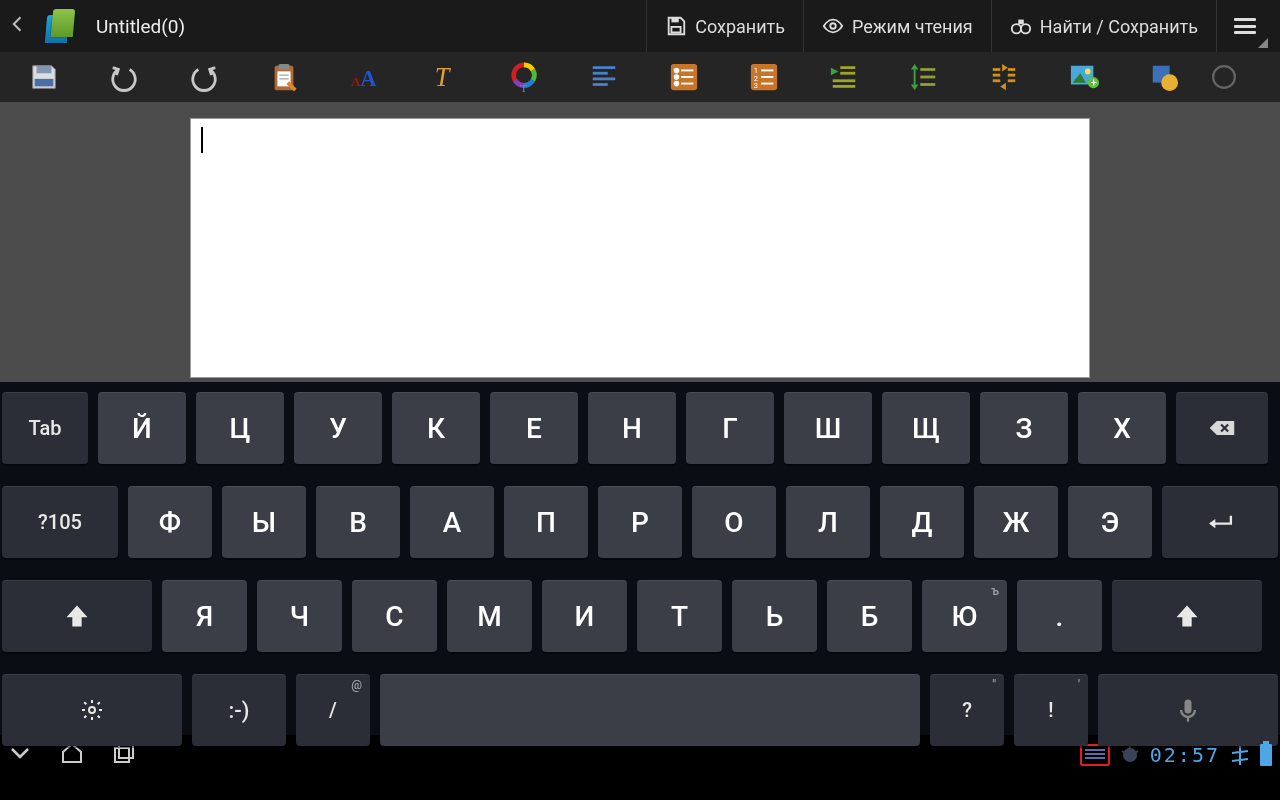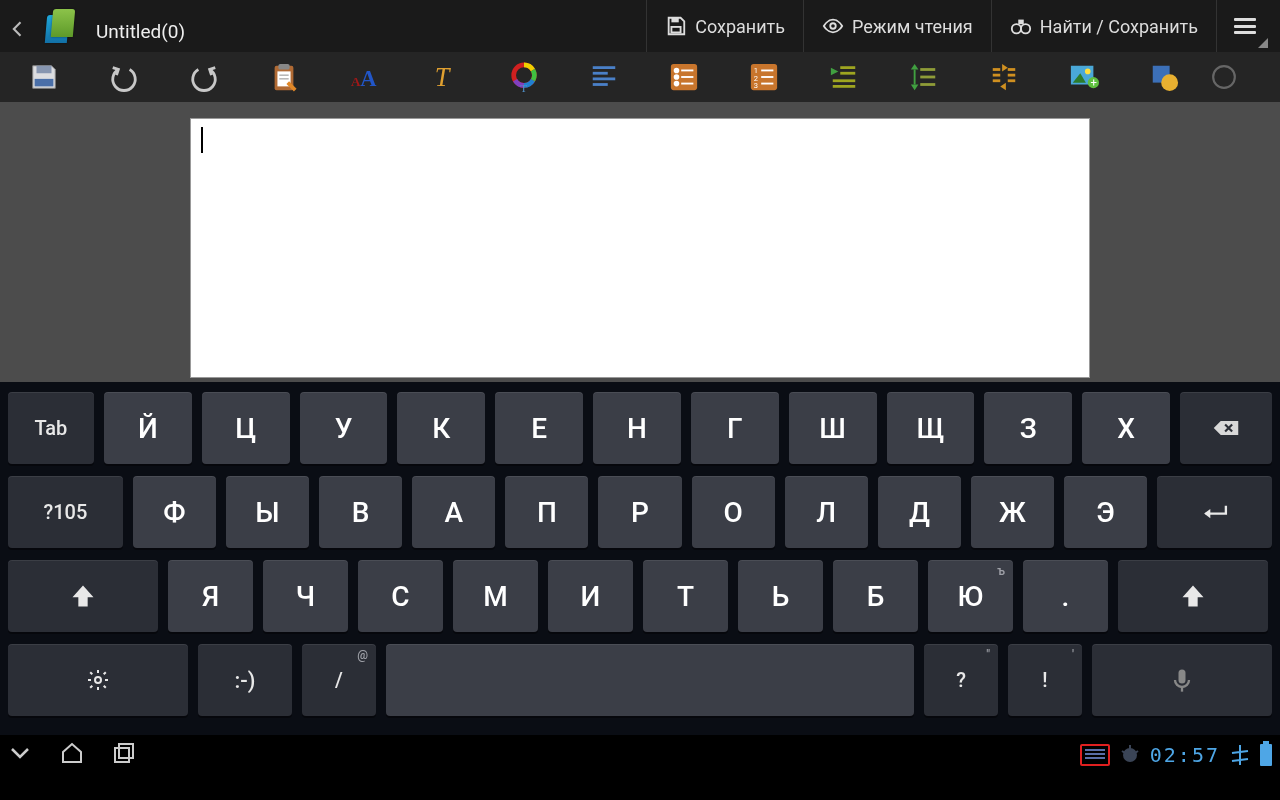--- a/index.html
+++ b/index.html
@@ -15,21 +15,21 @@
 
 
 .app-bar {
   height: 52px;
   background: #1a1a1a;
   display: flex;
   align-items: center;
   padding: 0 8px;
   gap: 0;
 }
-.app-bar .left { display: flex; align-items: flex-end; gap: 12px; }
+.app-bar .left { display: flex; align-items: center; gap: 12px; }
 .back-chevron {
   width: 20px; height: 20px; color: #bbb;
 }
 .app-icon {
   width: 34px; height: 34px; position: relative; margin-right: 10px;
 }
 .app-icon .pg {
   position:absolute; width:22px; height:28px; border-radius:3px 3px 0 0;
   box-shadow: 0 0 2px rgba(0,0,0,.5);
 }
@@ -80,23 +80,23 @@
 }
 .cursor{
   position:absolute; left:10px; top:8px; width:1.5px; height:26px; background:#000;
   animation: blink 1s step-start infinite;
 }
 @keyframes blink{50%{opacity:0;}}
 
 
 .kb{
   background:#0a0d14;
-  padding:10px 8px 8px;
+  padding:10px 2px 8px;
   height:353px;
-  display:flex; flex-direction:column; gap:12px;
+  display:flex; flex-direction:column; gap:22px;
 }
 .kb-row{ display:flex; gap:10px; }
 .key{
   background:#3b3e47;
   border-radius:4px;
   height:72px;
   display:flex; align-items:center; justify-content:center;
   font-size:28px; font-weight:500; color:#fff;
   position:relative;
   box-shadow: 0 2px 0 rgba(0,0,0,.4), inset 0 1px 0 rgba(255,255,255,.08);

